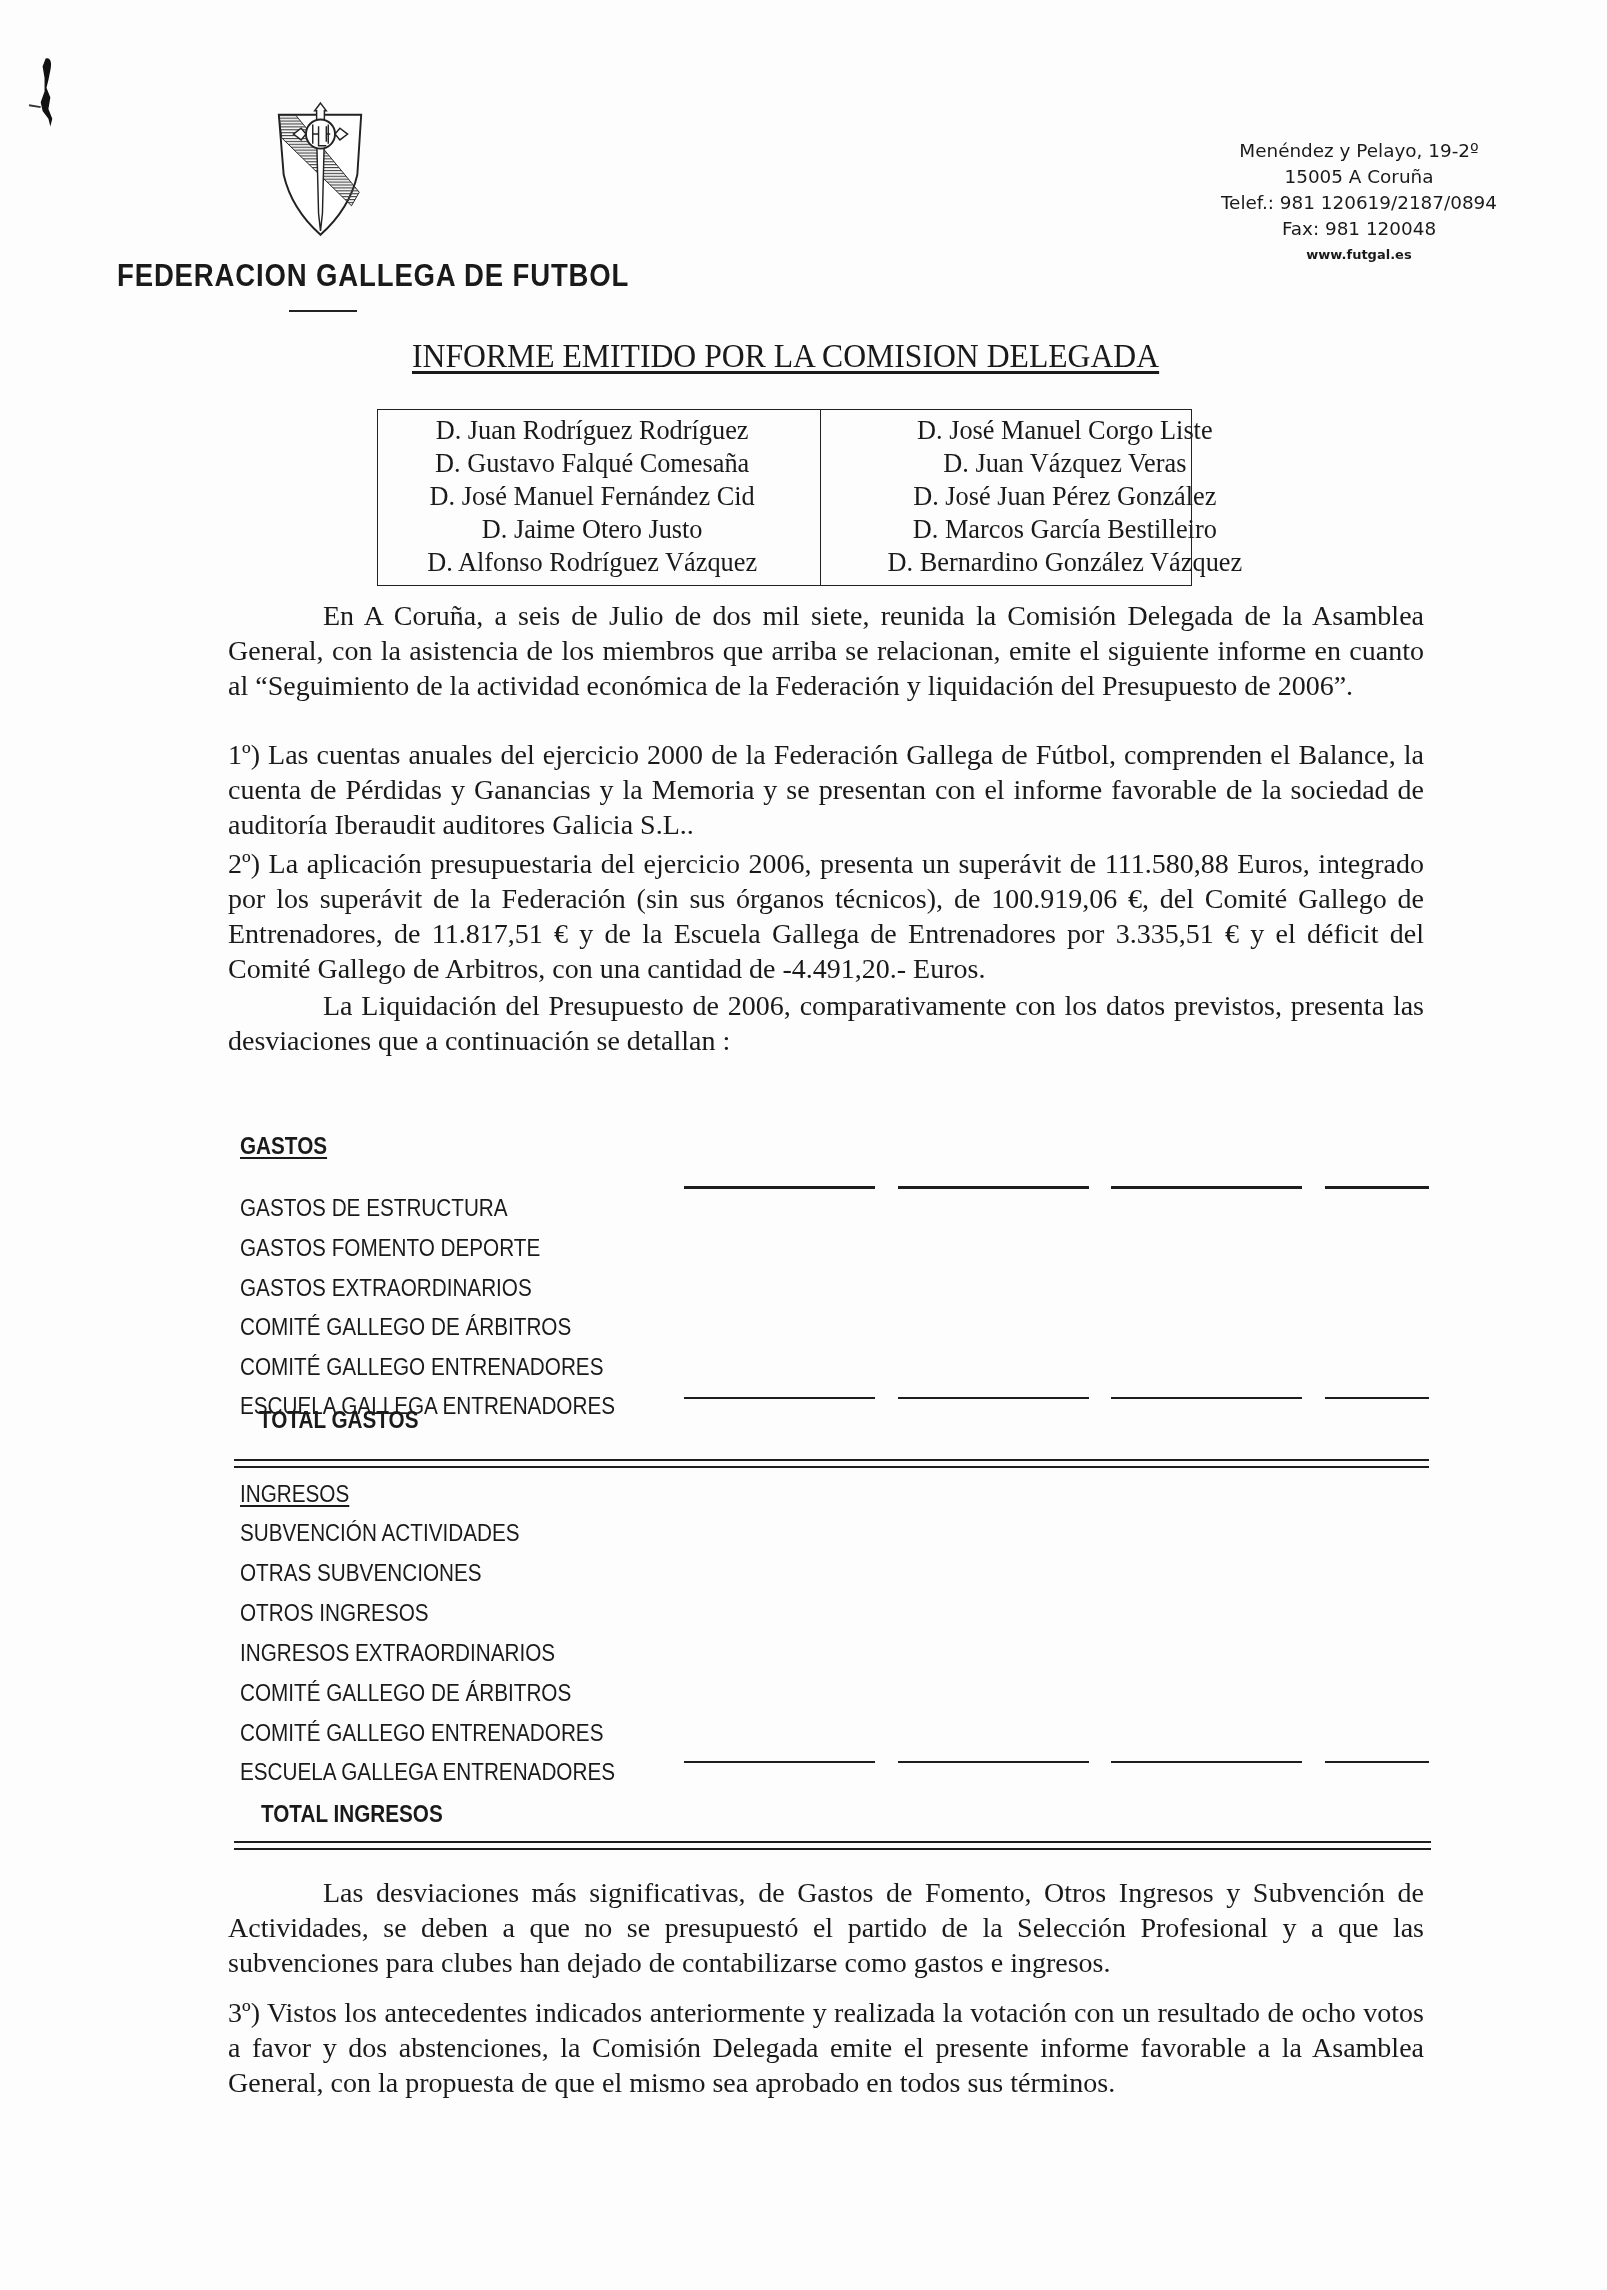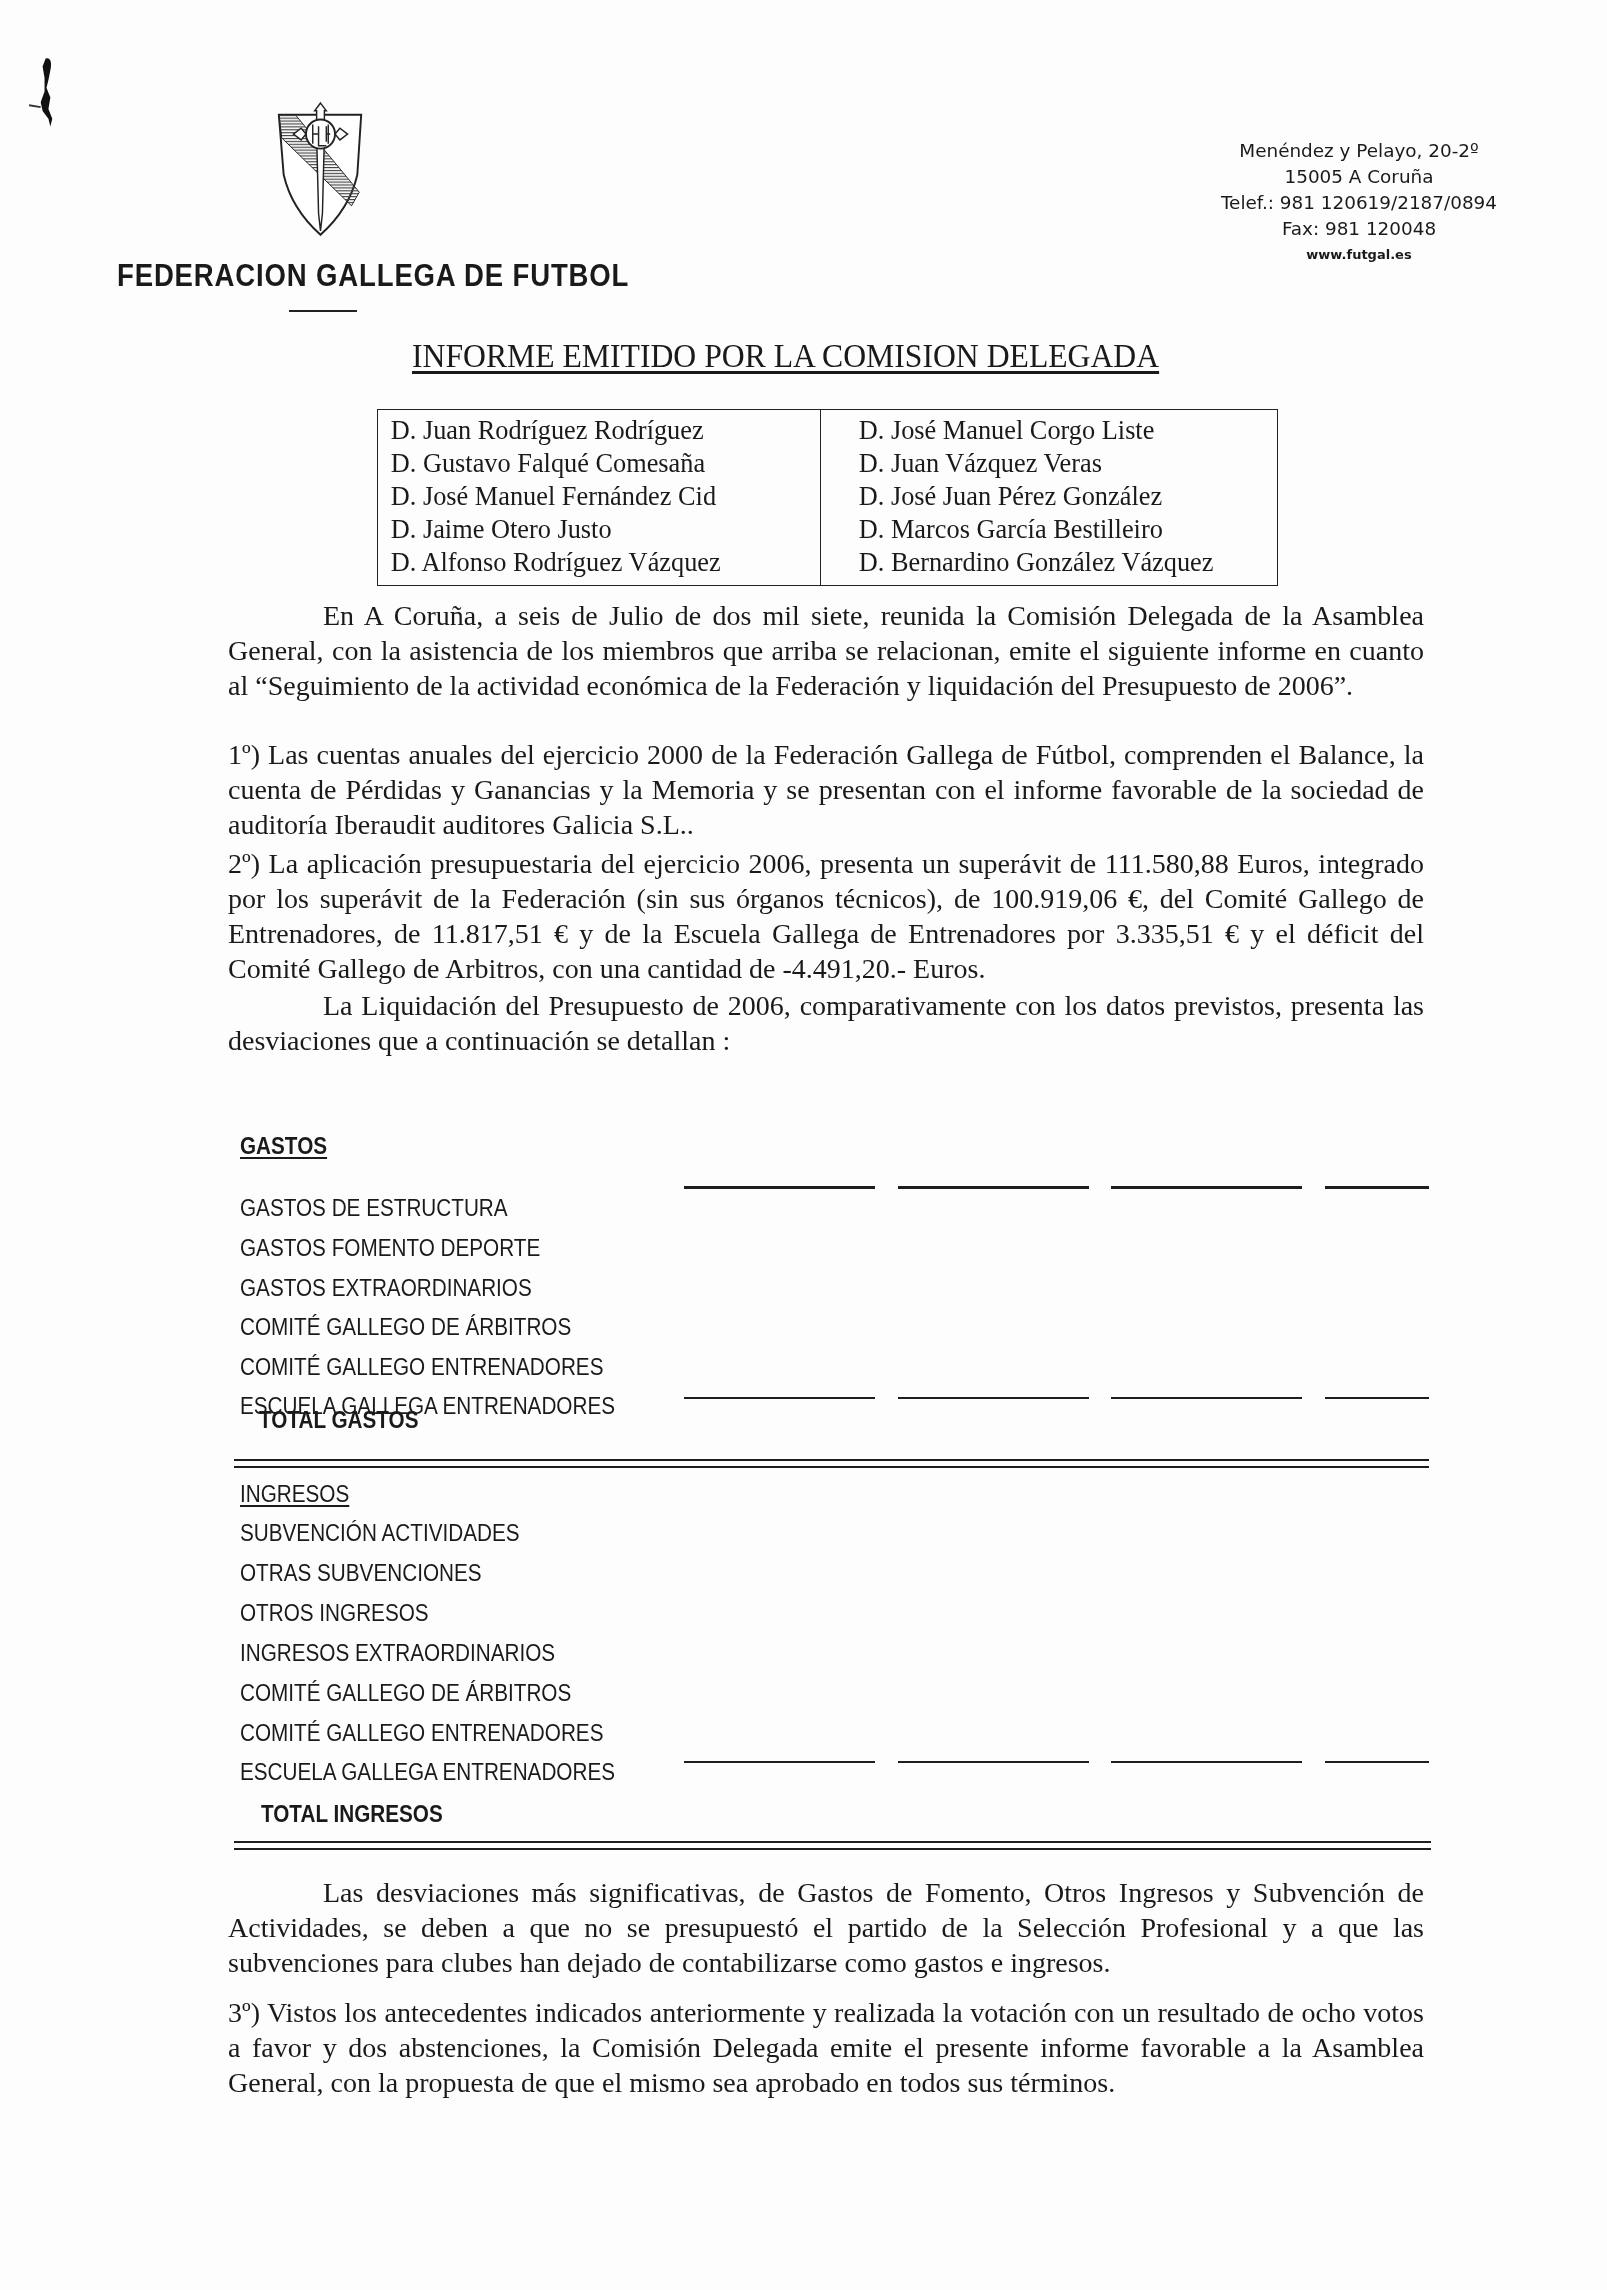--- a/index.html
+++ b/index.html
@@ -16,21 +16,21 @@
   .logo { position:absolute; left:274px; top:97px; width:93px; height:141px; }
   .org-name { left:117px; top:257px; font-size:32px; font-weight:bold; letter-spacing:1px; transform:scaleX(0.86); transform-origin:left top; }
   .org-rule { position:absolute; left:289px; top:310px; width:68px; height:1.9px; background:#222; }
   .address { position:absolute; left:1194px; top:138px; width:330px; text-align:center; font-family:"DejaVu Sans", sans-serif; font-size:18.4px; line-height:26px; }
   .address .web { font-weight:bold; font-size:13px; }
 
   
   .doc-title { left:412px; top:338px; font-size:33px; text-decoration:underline; text-decoration-thickness:2.9px; text-underline-offset:3.9px; letter-spacing:0px; transform:scaleX(0.96); transform-origin:left top; }
 
   
-  .members { position:absolute; left:377px; top:409px; width:901px; height:177px; border:1.9px solid #222; box-sizing:border-box; }
+  .members { position:absolute; left:377px; top:409px; width:815px; height:177px; border:1.9px solid #222; box-sizing:border-box;text-align:center; }
   .members .col { position:absolute; top:0; height:100%; }
   .members .col.left { left:0; width:442px; border-right:1.9px solid #222; }
   .members .col.right { left:468px; width:452px; }
   .members .name { font-size:28px; line-height:33px; padding-left:13.6px; white-space:nowrap; transform:scaleX(0.94); transform-origin:left top; }
   .members .col.left .name:first-child, .members .col.right .name:first-child { margin-top:2.9px; }
 
   
   .para { position:absolute; left:228px; width:1196px; font-size:28px; line-height:35px; text-align:justify; }
   .para .indent { display:inline-block; width:95px; }
   .para b { font-weight:normal; }
@@ -69,21 +69,21 @@
     <circle cx="48" cy="38" r="15" fill="#fff" stroke="#222" stroke-width="2"></circle>
     <path d="M20 38 L28 32 L33 38 L28 44 Z" fill="#fff" stroke="#222" stroke-width="1.5"></path>
     <path d="M76 38 L68 32 L63 38 L68 44 Z" fill="#fff" stroke="#222" stroke-width="1.5"></path>
     <path d="M40 28 L40 48 M40 38 L46 38 M46 30 L46 50 L54 50 M54 30 L54 46 M54 38 L58 38 M56 28 L56 48" stroke="#222" stroke-width="1.5" fill="none"></path>
   </svg>
 
   <div class="abs sans org-name">FEDERACION GALLEGA DE FUTBOL</div>
   <div class="org-rule"></div>
 
   <div class="address">
-    <div>Menéndez y Pelayo, 20-2º</div>
+    <div>Menéndez y Pelayo, 19-2º</div>
     <div>15005 A Coruña</div>
     <div>Telef.: 981 120619/2187/0894</div>
     <div>Fax: 981 120048</div>
     <div class="web">www.futgal.es</div>
   </div>
 
   <div class="abs serif doc-title">INFORME EMITIDO POR LA COMISION DELEGADA</div>
 
   <div class="members serif">
     <div class="col left">

